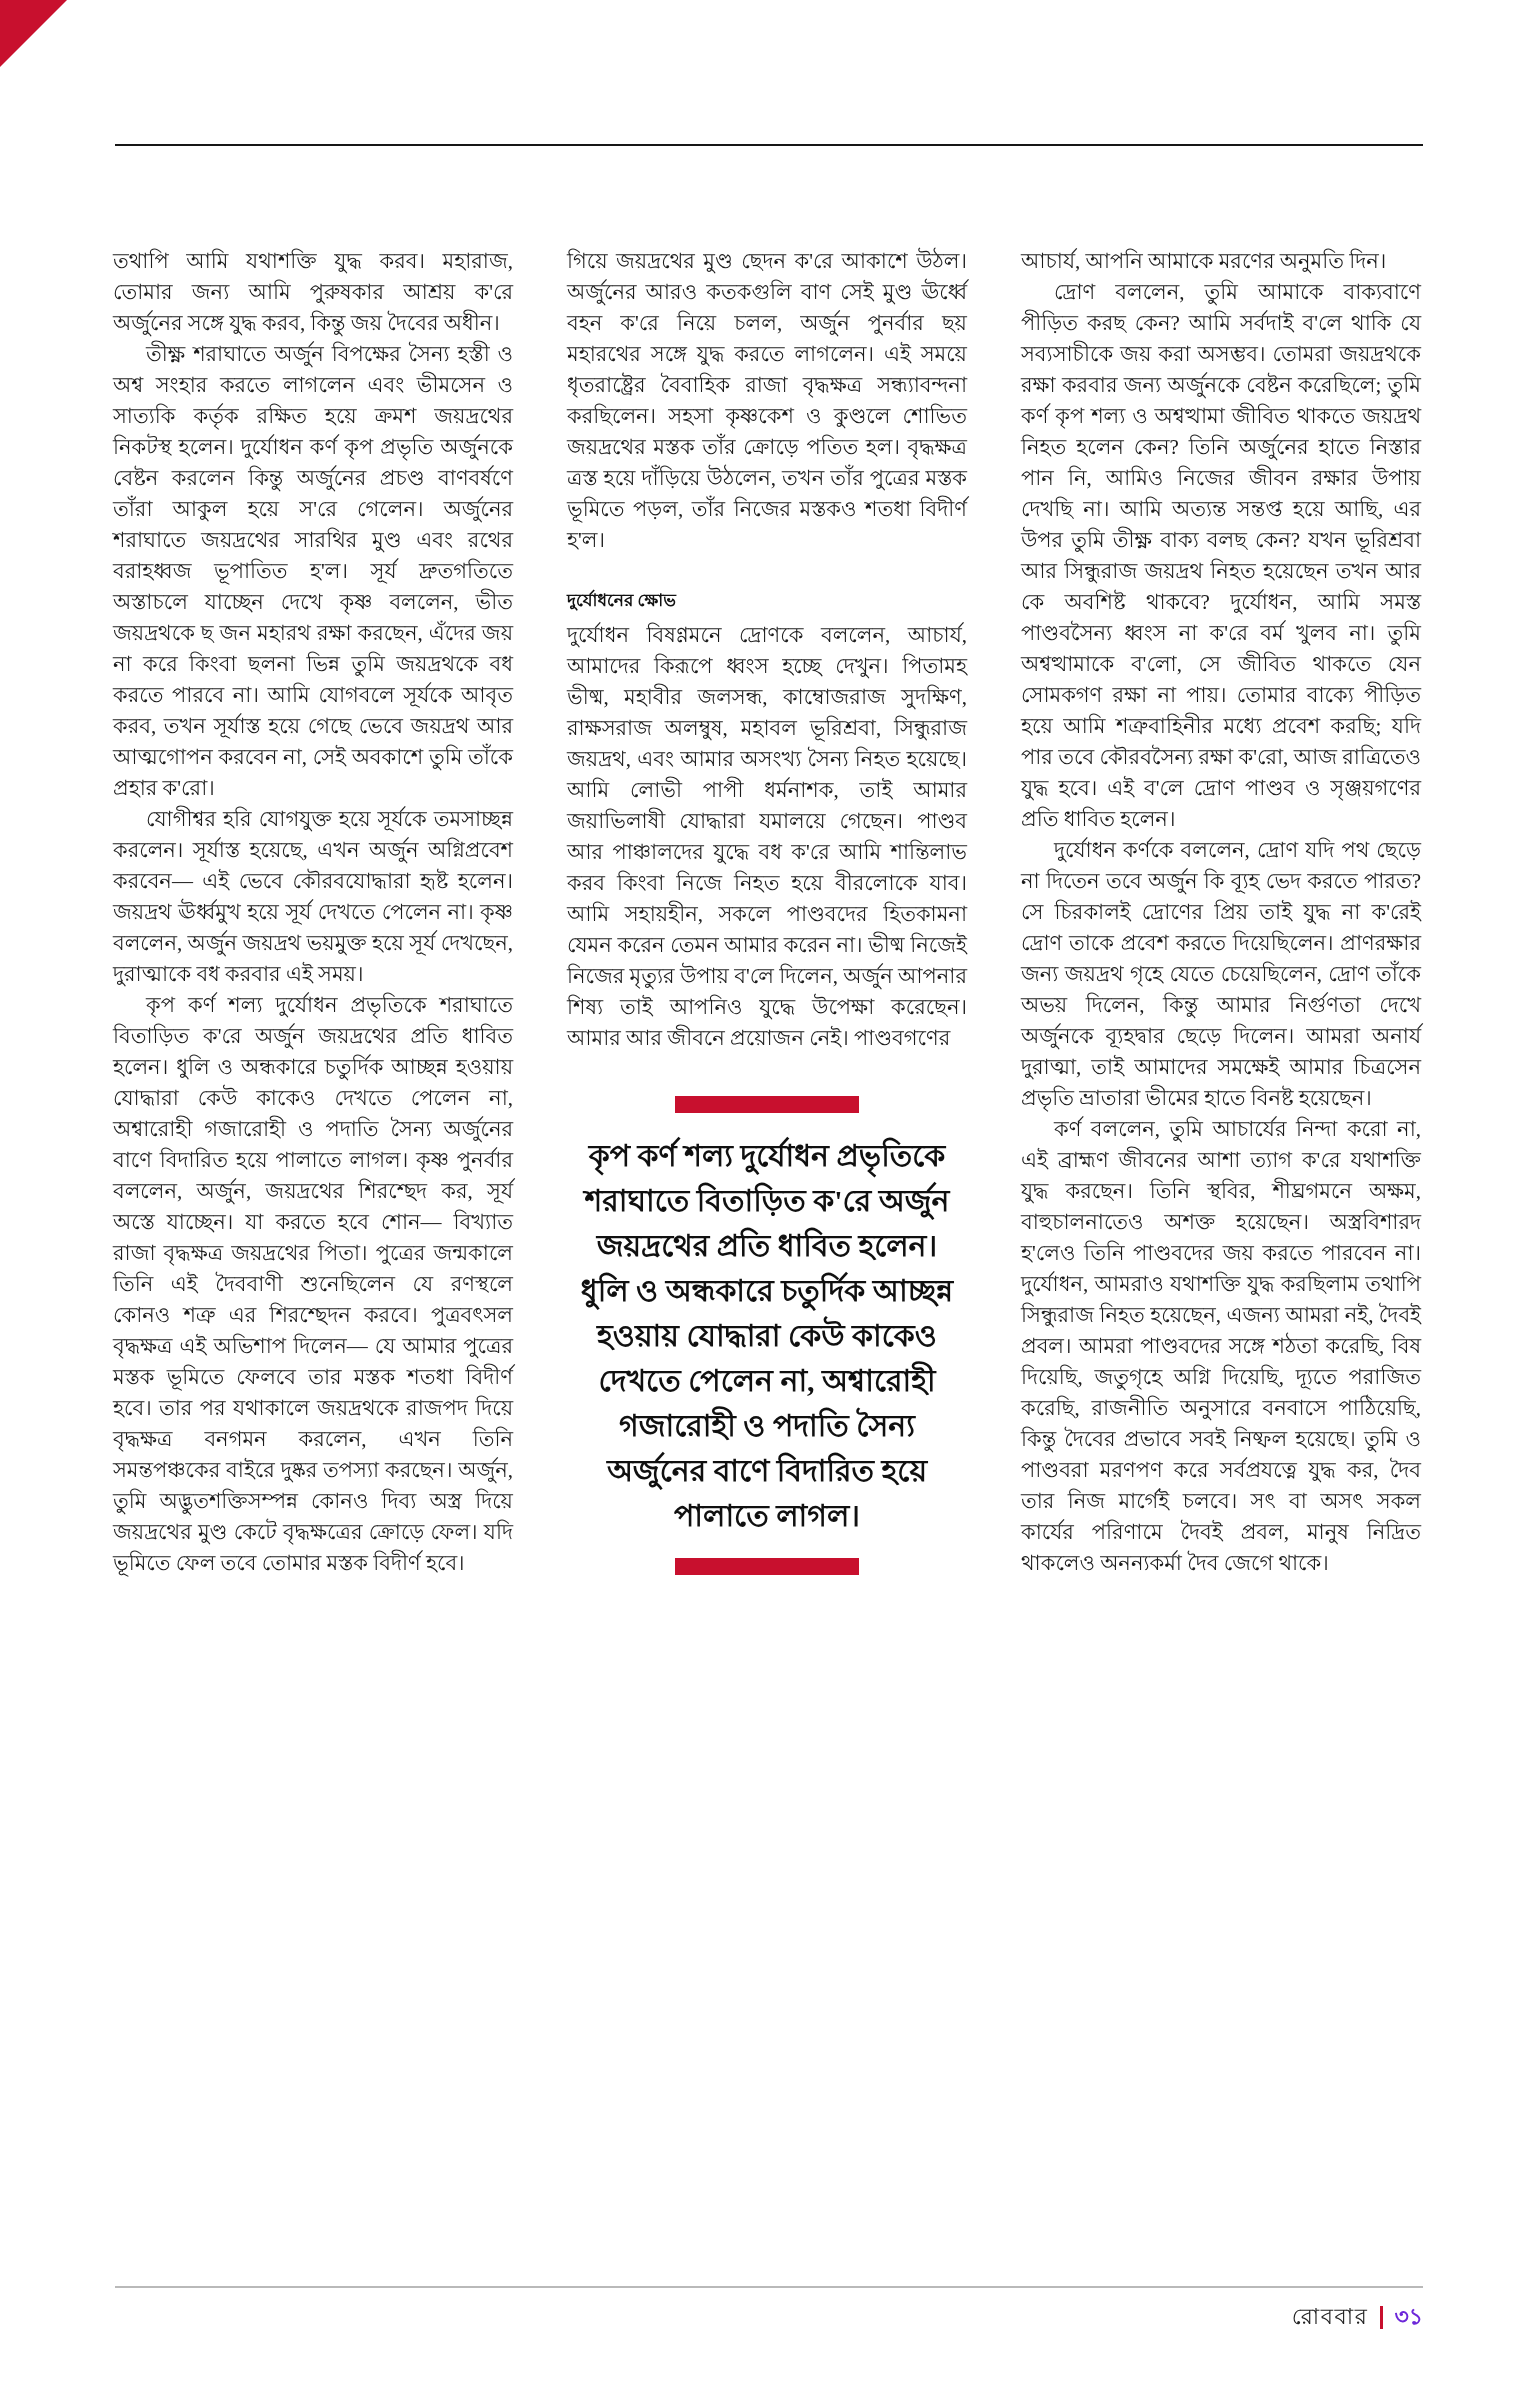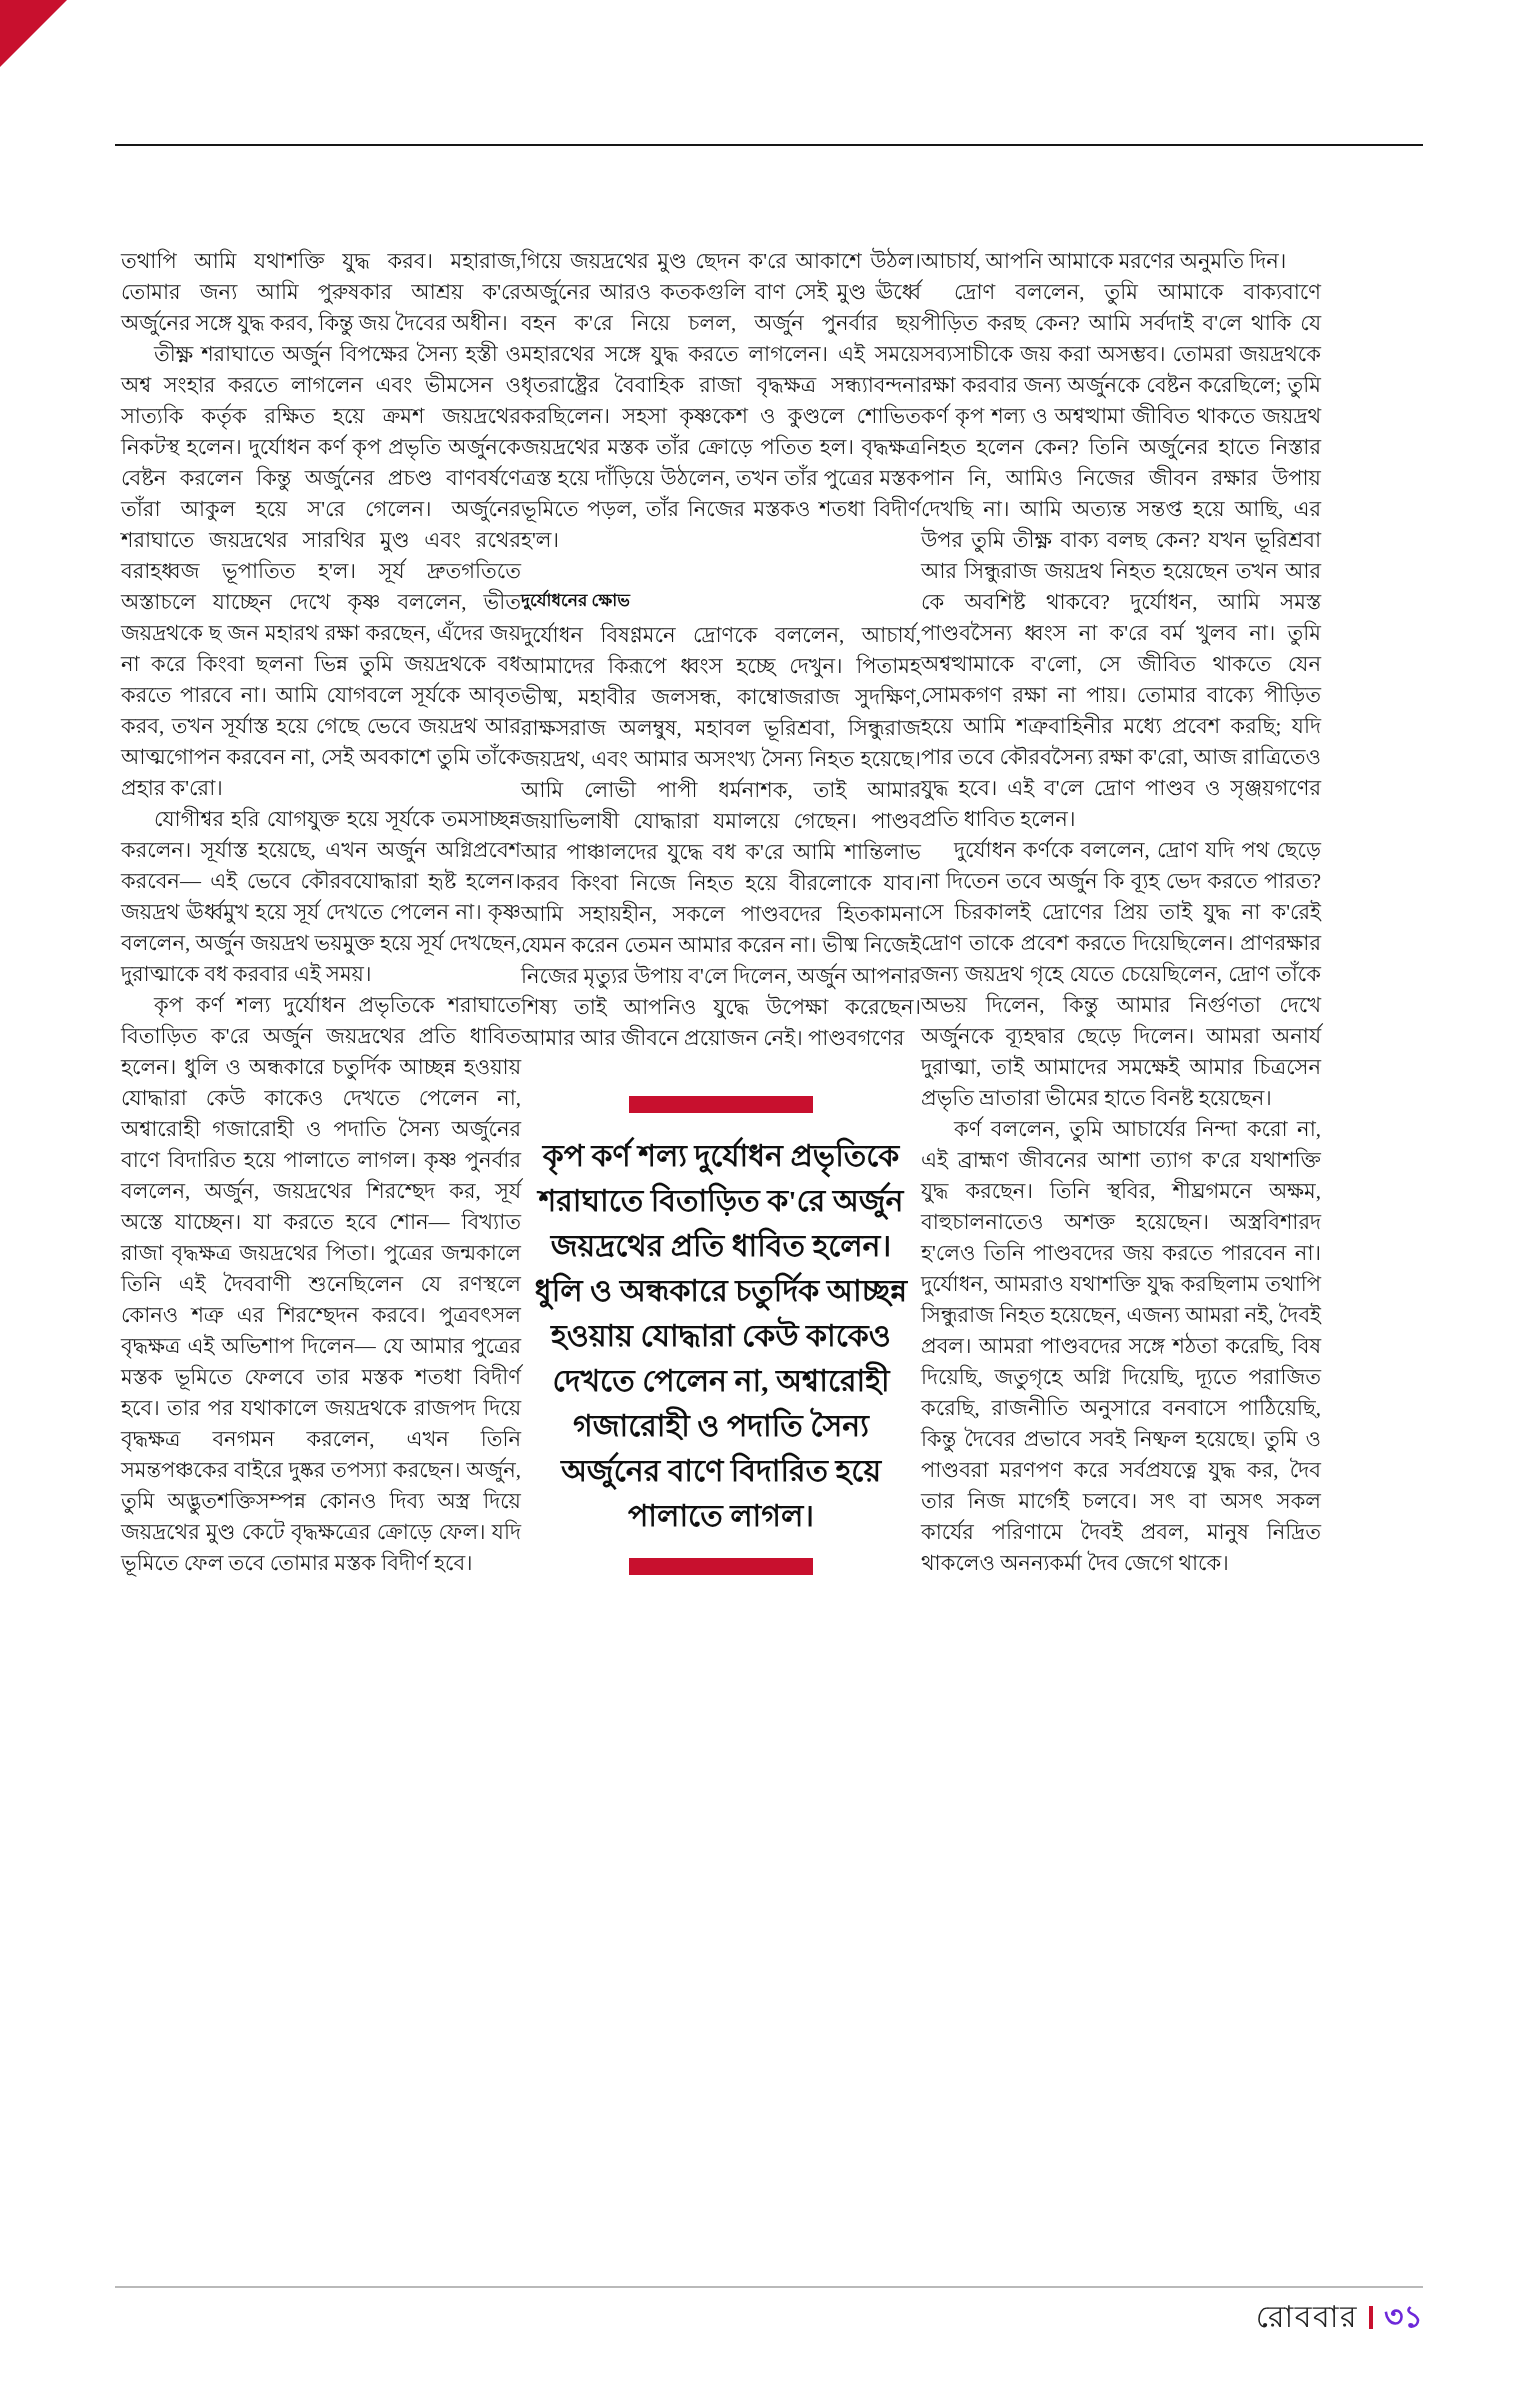--- a/index.html
+++ b/index.html
@@ -17,22 +17,22 @@
     position:absolute; top:0; left:0;
     width:0; height:0;
     border-top:67px solid var(--accent);
     border-right:67px solid transparent;
   }
   .top-rule {
     position:absolute; left:115px; right:115px; top:144px;
     height:2.3px; background:#161616;
   }
   .content {
-    position:absolute; top:246px; left:121px; width:1308px;
-    display:flex; 
+    position:absolute; top:246px; left:113px; width:1308px;
+    display:flex; gap:54px;
   }
   .col { width:400px; }
   .col p {
     margin:0;
     font-size:21px;
     line-height:31px;
     text-align:justify;
     color:var(--ink);
   }
   .col p.indent { text-indent:33px; }
@@ -61,21 +61,21 @@
     text-align:right;
     font-size:20px;
     line-height:31px;
   }
   .footer-rule {
     position:absolute; left:115px; right:115px; top:2286px;
     height:1.6px; background:#b9b9b9;
   }
   .footer {
     position:absolute; right:115px; top:2303px;
-    font-size:30px; line-height:28px;
+    font-size:22px; line-height:28px;
     display:flex; align-items:center; gap:11px;
   }
   .footer-brand { letter-spacing:1.6px; color:#222; }
   .footer-sep { width:3.9px; height:23px; background:var(--accent); display:inline-block; }
   .footer-page { font-weight:bold; color:#6d28d9; }
 </style>
 </head>
 <body>
 
 <div class="page">

